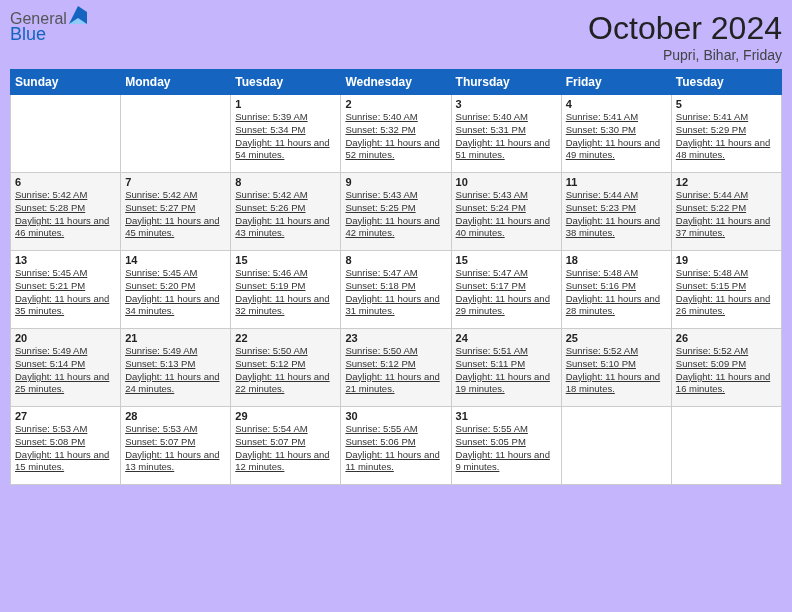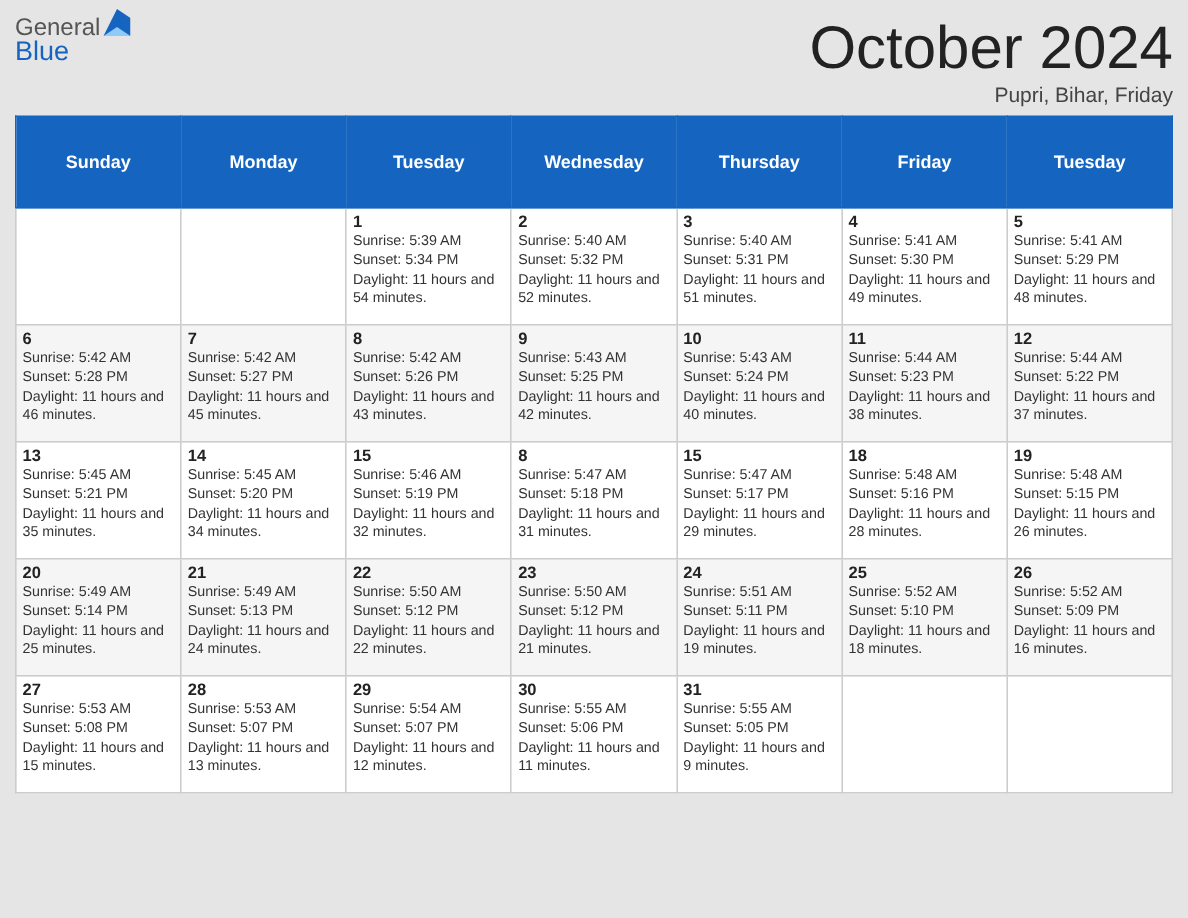--- a/index.html
+++ b/index.html
@@ -6,59 +6,59 @@
     body {
       font-family: Arial, sans-serif;
       background: #fff;
       width: 792px;
       height: 612px;
       overflow: hidden;
     }
     .container {
       width: 792px;
       min-height: 612px;
-      background: #e5e5e5;
+      background: #c4b5fd;
       padding: 10px 10px 10px 10px;
     }
     .header {
       display: flex;
       justify-content: space-between;
       align-items: flex-start;
       margin-bottom: 6px;
     }
     .logo {
       display: flex;
       align-items: center;
     }
     .logo-general { color: #555; }
     .logo-blue { color: #1565c0; }
     .title-section {
       text-align: right;
     }
     .month-title {
-      font-size: 40px;
+      font-size: 32px;
       font-weight: normal;
       color: #222;
     }
     .location {
       font-size: 14px;
       color: #444;
     }
     table {
       width: 100%;
       border-collapse: collapse;
       table-layout: fixed;
     }
     thead tr th {
       background: #1565c0;
       color: #fff;
       font-size: 12px;
       font-weight: bold;
-      padding: 23px 4px;
-      text-align: center;
+      padding: 5px 4px;
+      text-align: left;
       border: 1px solid #1565c0;
     }
     tbody tr td {
       border: 1px solid #ccc;
       vertical-align: top;
       padding: 3px 4px;
       font-size: 10px;
       color: #333;
       height: 78px;
       background: #fff;
@@ -70,20 +70,21 @@
       font-size: 11px;
       font-weight: bold;
       color: #222;
       display: block;
       margin-bottom: 1px;
     }
     .day-detail {
       font-size: 9.5px;
       color: #333;
       line-height: 1.35;
+      text-decoration: underline;
     }
   </style>
 </head>
 <body>
 
 <div class="container">
   <div class="header">
     <div class="logo">
       <div>
         <div style="display:flex;align-items:center;">

